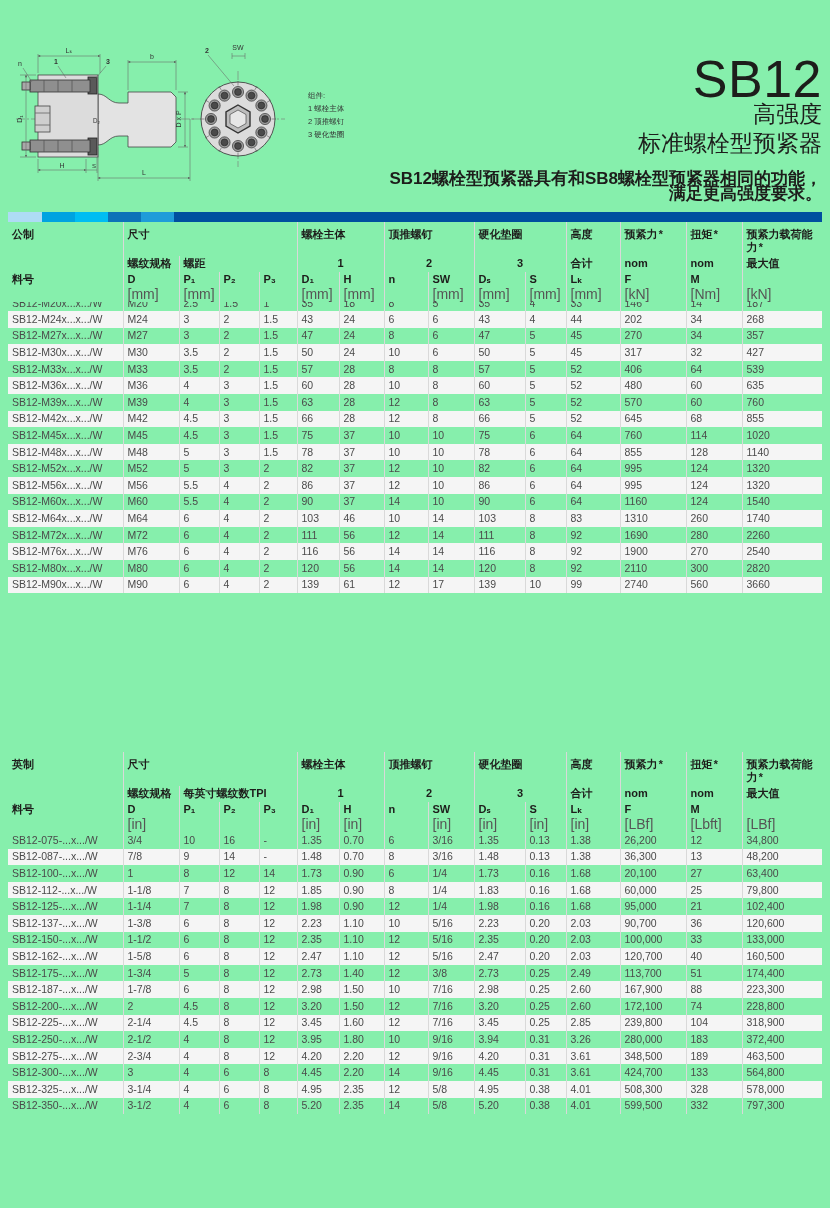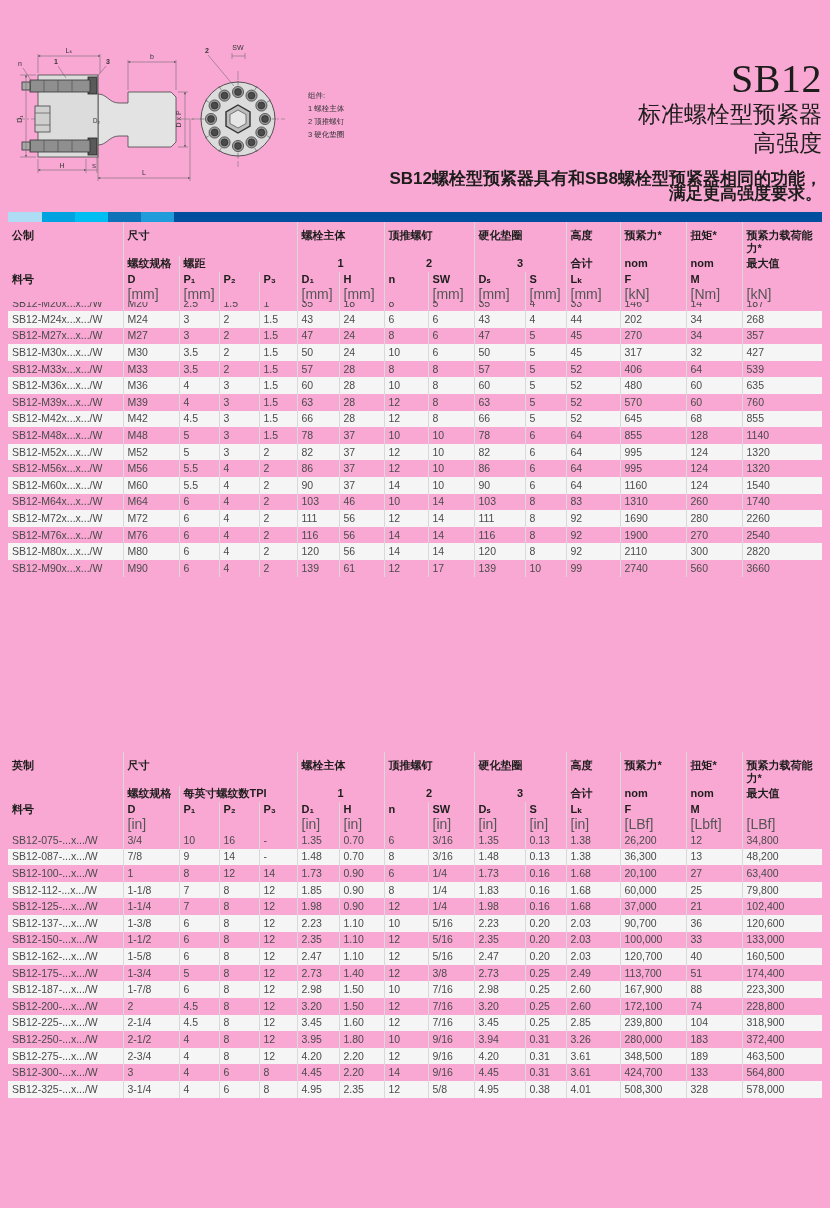--- a/index.html
+++ b/index.html
@@ -1,33 +1,33 @@
 <!DOCTYPE html>
 <html><head>
 <meta charset="utf-8">
 <style>
   html,body{margin:0;padding:0;background:#ffffff;}
-  .page{position:relative;width:830px;height:1208px;background:#f9a8d4;overflow:hidden;
+  .page{position:relative;width:830px;height:1208px;background:#86efac;overflow:hidden;
         font-family:"Liberation Sans","DejaVu Sans",sans-serif;color:#333;}
   
   .titleblock{position:absolute;right:8px;top:58px;text-align:right;}
-  .t-product{font-size:40px;line-height:42px;color:#1d1d1b;letter-spacing:.5px;font-family:Liberation Serif, serif;}
+  .t-product{font-size:52px;line-height:42px;color:#1d1d1b;letter-spacing:.5px;}
   .t-sub{font-size:23px;line-height:29px;color:#1d1d1b;}
   .t-desc{font-size:17px;line-height:15px;color:#1d1d1b;font-weight:bold;margin-top:13px;}
   
   .bar{position:absolute;left:8px;top:212px;width:814px;height:10px;display:flex;}
   .bar span{display:block;height:100%;}
   
   .tblwrap{position:absolute;left:8px;}
   #wrap-metric{top:222px;}
   #wrap-imperial{top:752px;}
   table{border-collapse:collapse;table-layout:fixed;width:814px;}
   th,td{overflow:hidden;white-space:nowrap;}
   th{font-weight:bold;text-align:left;vertical-align:top;padding:1px 4px;font-size:11px;color:#1d1d1b;line-height:13px;}
-  thead tr.r1 th{padding-top:7px;height:21px;}
+  thead tr.r1 th{padding-top:7px;height:21px;font-family:Liberation Mono, monospace;}
   thead tr.r2 th{height:14px;}
   thead tr.r3 th{height:13px;}
   thead tr.r4 th{font-weight:normal;color:#555;font-size:14px;height:13px;}
   th.ctr{text-align:center;}
   th.wrap{white-space:normal;line-height:13px;}
   td{padding:1px 4px;height:14.6px;font-size:10.5px;line-height:13px;color:#4a4a4a;}
   td:not(:first-child),th:not(:first-child){border-left:1px solid #d9d9d9;}
   tbody tr:nth-child(even){background:#f5f5f5;}
   tr.clipped td{padding-top:0;padding-bottom:0;height:9px;}
   .cellclip{height:9px;overflow:hidden;}
@@ -173,22 +173,22 @@
     <g font-size="7.5" fill="#333">
       <text x="300" y="56">组件:</text>
       <text x="300" y="69">1 螺栓主体</text>
       <text x="300" y="82">2 顶推螺钉</text>
       <text x="300" y="95">3 硬化垫圈</text>
     </g>
   </svg>
 
   <div class="titleblock">
     <div class="t-product">SB12</div>
+    <div class="t-sub">高强度</div>
     <div class="t-sub">标准螺栓型预紧器</div>
-    <div class="t-sub">高强度</div>
     <div class="t-desc">
       <div>SB12螺栓型预紧器具有和SB8螺栓型预紧器相同的功能，</div>
       <div>满足更高强度要求。</div>
     </div>
   </div>
 
   <div class="bar">
       <span style="background: rgb(174, 220, 245); width: 34px;"></span>
       <span style="background: rgb(0, 163, 224); width: 33px;"></span>
       <span style="background: rgb(0, 189, 242); width: 33px;"></span>
@@ -466,20 +466,37 @@
             <td>12</td>
             <td>8</td>
             <td>66</td>
             <td>5</td>
             <td>52</td>
             <td>645</td>
             <td>68</td>
             <td>855</td>
           </tr>
           <tr>
+            <td>SB12-M45x...x.../W</td>
+            <td>M45</td>
+            <td>4.5</td>
+            <td>3</td>
+            <td>1.5</td>
+            <td>75</td>
+            <td>37</td>
+            <td>10</td>
+            <td>10</td>
+            <td>75</td>
+            <td>6</td>
+            <td>64</td>
+            <td>760</td>
+            <td>114</td>
+            <td>1020</td>
+          </tr>
+          <tr>
             <td>SB12-M48x...x.../W</td>
             <td>M48</td>
             <td>5</td>
             <td>3</td>
             <td>1.5</td>
             <td>78</td>
             <td>37</td>
             <td>10</td>
             <td>10</td>
             <td>78</td>
@@ -782,21 +799,21 @@
             <td>7</td>
             <td>8</td>
             <td>12</td>
             <td>1.98</td>
             <td>0.90</td>
             <td>12</td>
             <td>1/4</td>
             <td>1.98</td>
             <td>0.16</td>
             <td>1.68</td>
-            <td>37,000</td>
+            <td>95,000</td>
             <td>21</td>
             <td>102,400</td>
           </tr>
           <tr>
             <td>SB12-137-...x.../W</td>
             <td>1-3/8</td>
             <td>6</td>
             <td>8</td>
             <td>12</td>
             <td>2.23</td>
@@ -973,19 +990,36 @@
             <td>2.35</td>
             <td>12</td>
             <td>5/8</td>
             <td>4.95</td>
             <td>0.38</td>
             <td>4.01</td>
             <td>508,300</td>
             <td>328</td>
             <td>578,000</td>
           </tr>
+          <tr>
+            <td>SB12-350-...x.../W</td>
+            <td>3-1/2</td>
+            <td>4</td>
+            <td>6</td>
+            <td>8</td>
+            <td>5.20</td>
+            <td>2.35</td>
+            <td>14</td>
+            <td>5/8</td>
+            <td>5.20</td>
+            <td>0.38</td>
+            <td>4.01</td>
+            <td>599,500</td>
+            <td>332</td>
+            <td>797,300</td>
+          </tr>
         </tbody>
       </table>
   </div>
 
   <div class="foot"></div>
 
 </div>
 
 </body></html>

